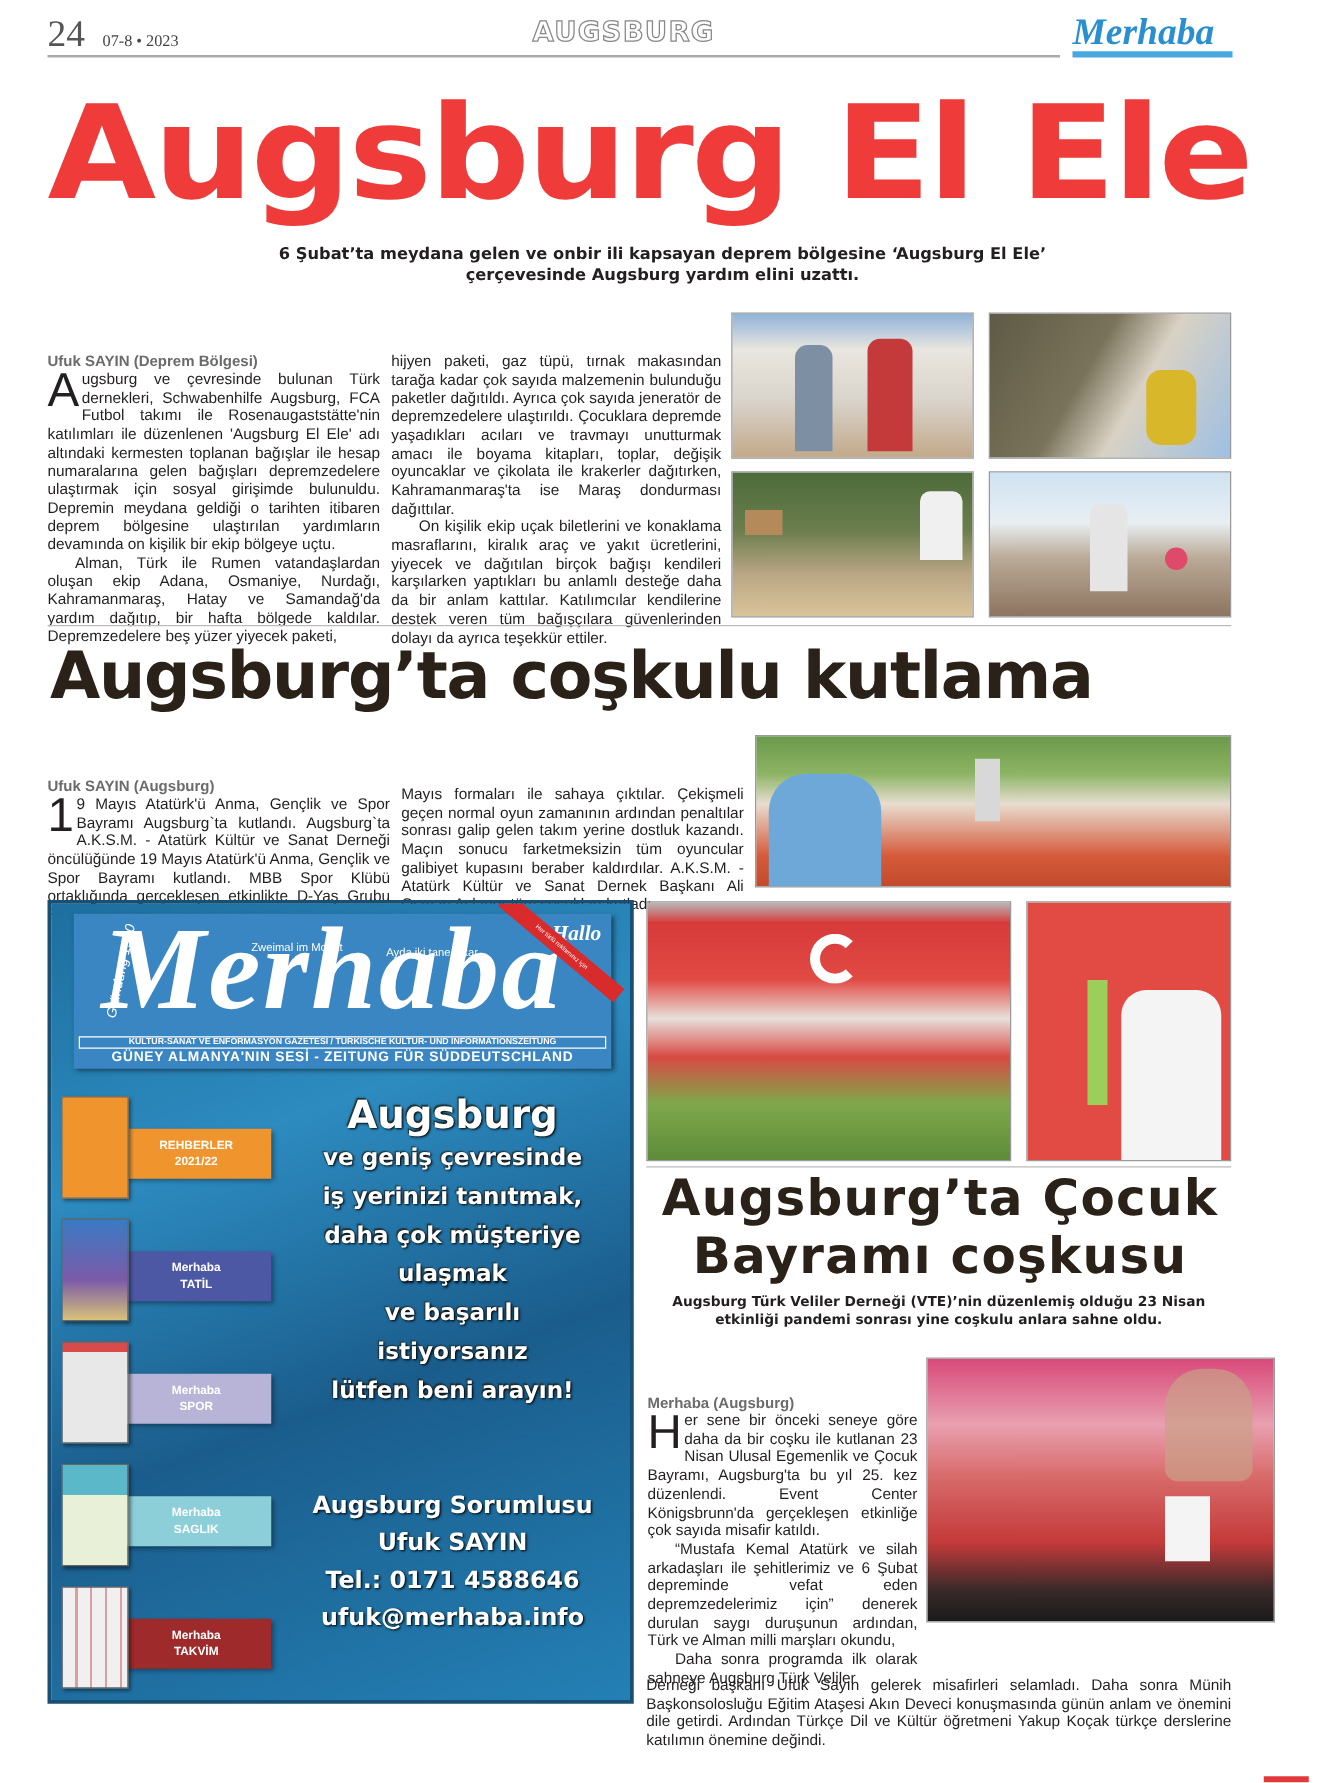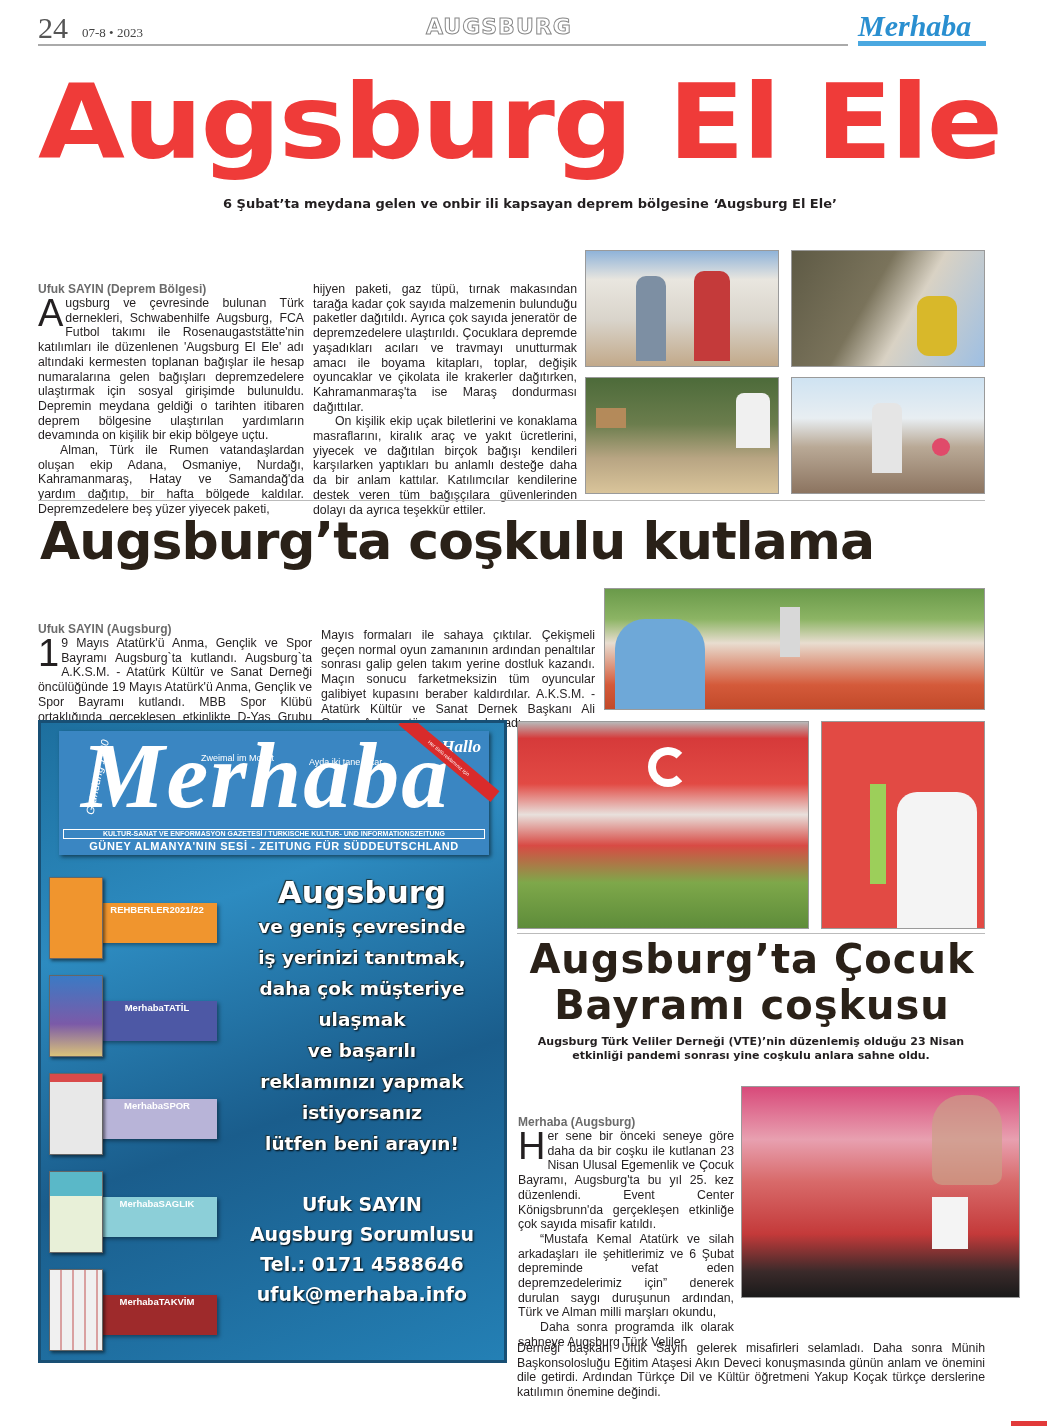--- a/index.html
+++ b/index.html
@@ -36,21 +36,21 @@
   .ad-mast-word { position: absolute; left: 22px; top: -6px; font-family: "Liberation Serif", serif; font-style: italic; font-weight: bold; font-size: 94px; color: #fff; line-height: 100px; letter-spacing: 2px; }
   .ad-founded { position: absolute; left: 0px; top: 40px; transform: rotate(-78deg); font-size: 11px; color: #fff; font-style: italic; }
   .ad-tag1 { position: absolute; left: 142px; top: 22px; font-size: 9px; color: #fff; }
   .ad-tag2 { position: absolute; left: 250px; top: 26px; font-size: 9px; color: #fff; }
   .ad-hallo { position: absolute; right: 8px; top: 6px; font-family: "Liberation Serif", serif; font-style: italic; font-weight: bold; font-size: 17px; color: #fff; }
   .ad-ribbon { position: absolute; right: -20px; top: 20px; width: 120px; height: 14px; background: #d92b2b; transform: rotate(40deg); font-size: 5px; color: #fff; text-align: center; line-height: 14px; overflow: hidden; }
   .ad-strap1 { position: absolute; left: 4px; top: 98px; width: 422px; height: 10px; border: 1px solid #fff; font-size: 7px; color: #fff; line-height: 8px; text-align: center; font-weight: bold; white-space: nowrap; overflow: hidden; }
   .ad-strap2 { position: absolute; left: 4px; top: 109px; width: 422px; height: 12px; font-size: 11px; color: #fff; line-height: 12px; text-align: center; font-weight: bold; white-space: nowrap; letter-spacing: 0.6px; }
   .ad-item { position: absolute; left: 8px; width: 170px; height: 70px; }
   .ad-item .cover { position: absolute; left: 0; top: -18px; width: 54px; height: 82px; background: #e6e6e6; border: 1px solid #666; box-shadow: 2px 2px 3px rgba(0,0,0,0.5); }
-  .ad-item .label { position: absolute; left: 48px; top: 8px; width: 120px; height: 40px; font-size: 9.5px; font-weight: bold; color: #fff; text-align: center; display: flex; flex-direction: row; justify-content: center; line-height: 13px; box-shadow: 2px 2px 4px rgba(0,0,0,0.4); }
+  .ad-item .label { position: absolute; left: 48px; top: 8px; width: 120px; height: 40px; font-size: 9.5px; font-weight: bold; color: #fff; text-align: center; display: flex; flex-direction: column; justify-content: center; line-height: 13px; box-shadow: 2px 2px 4px rgba(0,0,0,0.4); }
   .ad-main-text { position: absolute; left: 180px; top: 150px; width: 282px; text-align: center; font-family: "DejaVu Sans", sans-serif; font-weight: bold; color: #fff; text-shadow: 1px 1px 2px #000, -1px -1px 1px #233; }
   .ad-main-text .big { font-size: 31px; line-height: 38px; }
   .ad-main-text .line { font-size: 18.5px; line-height: 31px; white-space: nowrap; }
   .ad-contact { position: absolute; left: 180px; top: 466px; width: 282px; text-align: center; font-family: "DejaVu Sans", sans-serif; font-weight: bold; color: #fff; text-shadow: 1px 1px 2px #000; }
   .ad-contact div { font-size: 19px; line-height: 30px; white-space: nowrap; }
 
   .corner-mark { left: 1011px; top: 1421px; width: 36px; height: 5px; background: #e23a3a; }
 </style>
 </head>
 <body>
@@ -60,20 +60,21 @@
 <div class="abs section-name">AUGSBURG</div>
 <div class="abs header-rule"></div>
 <div class="abs logo-small">
   <span class="word">Merhaba</span>
   <div class="bar"></div>
 </div>
 
 <div class="abs main-title">Augsburg El Ele</div>
 <div class="abs lead">
   <div>6 Şubat’ta meydana gelen ve onbir ili kapsayan deprem bölgesine ‘Augsburg El Ele’</div>
+  <div>çerçevesinde Augsburg yardım elini uzattı.</div>
 </div>
 
 <div class="abs col" style="left:38px; top:250px; width:266px;">
   <div class="byline">Ufuk SAYIN (Deprem Bölgesi)</div>
   <p><span class="dropcap">A</span><span>ugsburg ve çevresinde bulunan Türk dernekleri, Schwabenhilfe Augsburg, FCA Futbol takımı ile Rosenaugaststätte'nin katılımları ile düzenlenen 'Augsburg El Ele' adı altındaki kermesten toplanan bağışlar ile hesap numaralarına gelen bağışları depremzedelere ulaştırmak için sosyal girişimde bulunuldu. Depremin meydana geldiği o tarihten itibaren deprem bölgesine ulaştırılan yardımların devamında on kişilik bir ekip bölgeye uçtu.</span></p>
   <p class="indent">Alman, Türk ile Rumen vatandaşlardan oluşan ekip Adana, Osmaniye, Nurdağı, Kahramanmaraş, Hatay ve Samandağ'da yardım dağıtıp, bir hafta bölgede kaldılar. Depremzedelere beş yüzer yiyecek paketi,</p>
 </div>
 <div class="abs col" style="left:313px; top:250px; width:264px;">
   <p>hijyen paketi, gaz tüpü, tırnak makasından tarağa kadar çok sayıda malzemenin bulunduğu paketler dağıtıldı. Ayrıca çok sayıda jeneratör de depremzedelere ulaştırıldı. Çocuklara depremde yaşadıkları acıları ve travmayı unutturmak amacı ile boyama kitapları, toplar, değişik oyuncaklar ve çikolata ile krakerler dağıtırken, Kahramanmaraş'ta ise Maraş dondurması dağıttılar.</p>
   <p class="indent">On kişilik ekip uçak biletlerini ve konaklama masraflarını, kiralık araç ve yakıt ücretlerini, yiyecek ve dağıtılan birçok bağışı kendileri karşılarken yaptıkları bu anlamlı desteğe daha da bir anlam kattılar. Katılımcılar kendilerine destek veren tüm bağışçılara güvenlerinden dolayı da ayrıca teşekkür ettiler.</p>
@@ -159,27 +160,26 @@
     <div class="cover" style="background:repeating-linear-gradient(90deg,#f0f0f0 0 10px,#d9a0a0 10px 12px);"></div>
   </div>
 
   <div class="ad-main-text">
     <div class="big">Augsburg</div>
     <div class="line">ve geniş çevresinde</div>
     <div class="line">iş yerinizi tanıtmak,</div>
     <div class="line">daha çok müşteriye</div>
     <div class="line">ulaşmak</div>
     <div class="line">ve başarılı</div>
-    <div class="line">reklamınızı yapmak</div>
     <div class="line">istiyorsanız</div>
     <div class="line">lütfen beni arayın!</div>
   </div>
   <div class="ad-contact">
+    <div>Augsburg Sorumlusu</div>
     <div>Ufuk SAYIN</div>
-    <div>Augsburg Sorumlusu</div>
     <div>Tel.: 0171 4588646</div>
     <div>ufuk@merhaba.info</div>
   </div>
 </div>
 
 <div class="abs photo" style="left:517px; top:721px; width:292px; height:208px; background: linear-gradient(180deg,#b8b8b8 0%,#d63a3a 8%,#e24a44 30%,#e8e0dc 45%,#d84a44 60%,#7ea84a 78%,#5e8c3a 100%);">
   <div style="position:absolute; left:130px; top:25px; width:40px; height:40px; border-radius:50%; border:8px solid #fff; border-right-color:transparent;"></div>
 </div>
 <div class="abs photo" style="left:821px; top:721px; width:164px; height:208px; background: linear-gradient(90deg,#e24a44 0%,#e24a44 100%);">
   <div style="position:absolute; left:75px; top:70px; width:80px; height:138px; background:#f4f4f4; border-radius:20px 20px 0 0;"></div>

